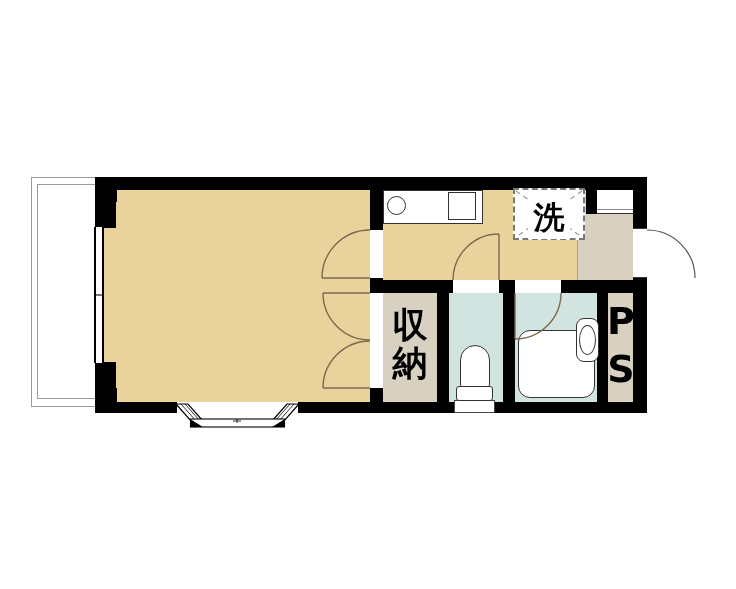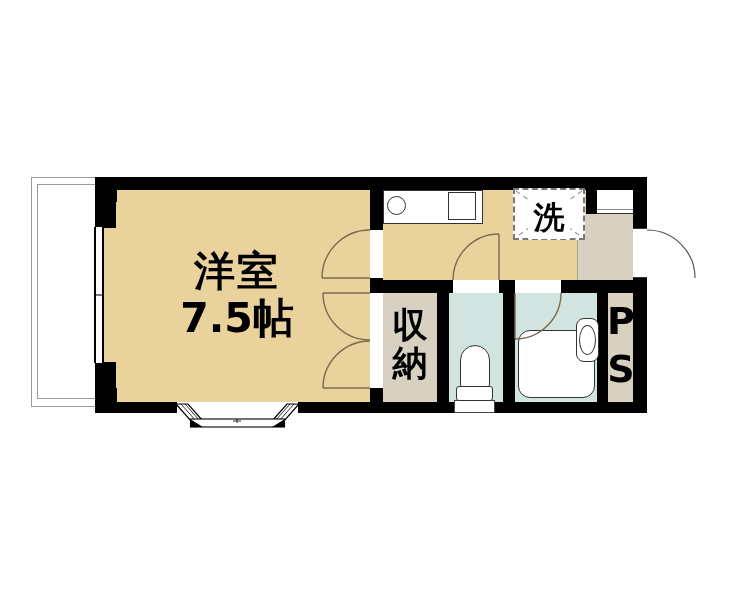--- a/index.html
+++ b/index.html
@@ -127,22 +127,20 @@
       <line x1="294" y1="404" x2="279" y2="421" stroke="#000" stroke-width="0.8"></line>
       <line x1="290" y1="404" x2="275" y2="421" stroke="#000" stroke-width="0.8"></line>
       <rect x="190.5" y="419" width="94" height="8" fill="#fff" stroke="#000" stroke-width="1.1"></rect>
       <line x1="237" y1="419" x2="237" y2="423" stroke="#000" stroke-width="0.8"></line>
       <line x1="233" y1="421" x2="241" y2="421" stroke="#000" stroke-width="0.8"></line>
       <path d="M190,419 L203,427 L190,427 Z" fill="#000"></path>
       <path d="M285,419 L272,427 L285,427 Z" fill="#000"></path>
     </g>
   </svg>
 
-  <div class="label" style="left:117px;top:244px;width:240px;font-size:41px;letter-spacing:2px;z-index:8;">洋室</div>
-  <div class="label" style="left:117px;top:291px;width:240px;font-size:41px;z-index:8;">7.5帖</div>
 
   <div class="label v-chars" style="left:388px;top:306px;width:44px;font-size:35px;line-height:38px;z-index:8;">
     <span>収</span>
     <span>納</span>
   </div>
 
   <div class="label" style="left:528px;top:197px;width:42px;font-size:31px;background:#fff;z-index:8;">洗</div>
 
   <div class="label v-chars" style="left:602px;top:297px;width:38px;font-size:38px;font-weight:600;line-height:48px;z-index:8;">
     <span>P</span>

